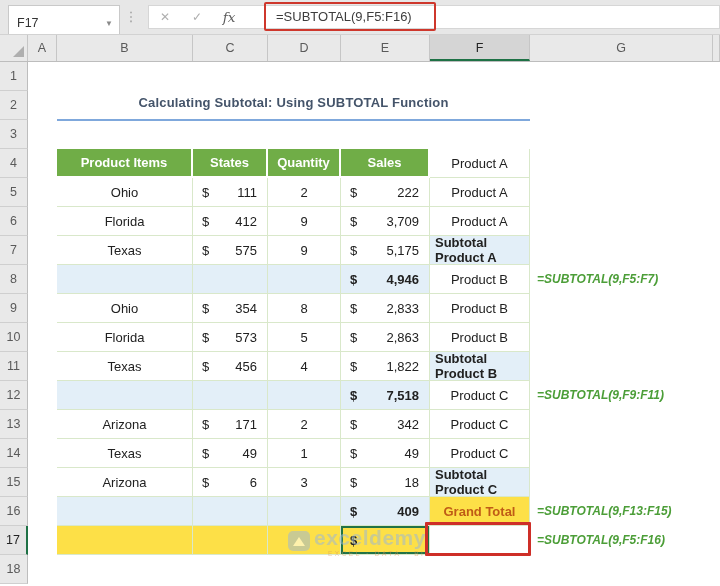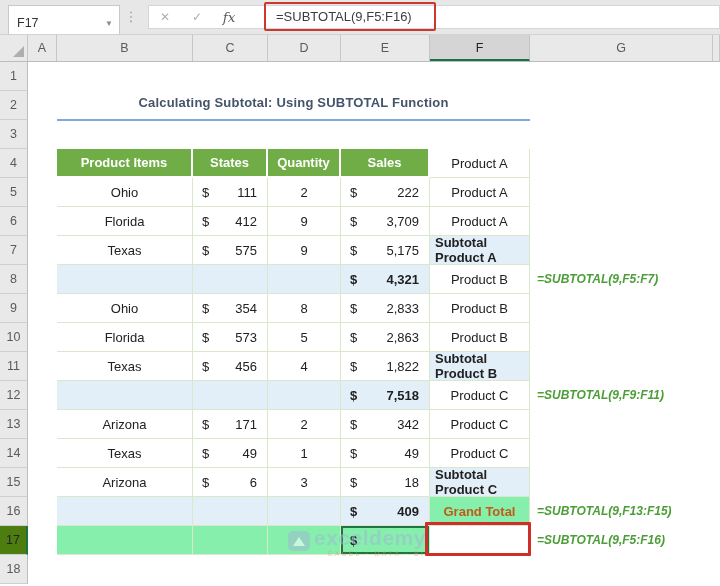--- a/index.html
+++ b/index.html
@@ -29,38 +29,38 @@
            border-right:1px solid #C6C6C6; }
   .col-h.selected { background:#D5D5D5; border-bottom:2px solid #1E7145; color:#232323; }
   .corner { position:relative; border-right:1px solid #C6C6C6; height:26px; }
   .corner::after { content:""; position:absolute; right:3px; bottom:4px; width:0; height:0;
                    border-left:11px solid transparent; border-bottom:11px solid #AFAFAF; }
 
   
   .row-headers { position:absolute; left:0; top:62px; width:28px; }
   .row-h { width:28px; height:29px; line-height:29px; text-align:center; font-size:12.5px; color:#5A5A5A;
            background:#E9E9E9; border-right:1px solid #BDBDBD; border-bottom:1px solid #CFCFCF; }
-  .row-h.selected { background:#4d7c0f; border-right:2px solid #1E7145; color:#232323; }
+  .row-h.selected { background:#e5e5e5; border-right:2px solid #1E7145; color:#232323; }
 
   
   .sheet-title { position:absolute; left:57px; top:95px; width:473px; text-align:center;
                  font-size:13px; font-weight:bold; color:#44546A; letter-spacing:.2px; }
   .title-line { position:absolute; left:57px; top:119px; width:473px; height:2px; background:#7FA8DC; }
 
   .xtable { position:absolute; left:57px; top:149px; width:473px; display:grid;
             grid-template-columns:136px 75px 73px 89px 100px; grid-auto-rows:29px; }
   .cell { background:#fff; border-right:1px solid #D9E8CA; border-bottom:1px solid #D9E8CA;
           font-size:13px; color:#212121; display:flex; align-items:center; justify-content:center; overflow:hidden; }
   .cell.th { background:#70AD47; color:#fff; font-weight:bold; border-right:2px solid #fff; border-bottom:2px solid #fff; }
   .cell.th:last-child { border-right:1px solid #D9E8CA; }
   .cell.money { justify-content:space-between; padding:0 10px 0 9px; }
   .cell.left { justify-content:flex-start; padding-left:5px; }
   .cell.bold { font-weight:bold; }
   .cell.sub { background:#E3EFF8; }
-  .cell.grand { background:#86efac; }
+  .cell.grand { background:#fde047; }
   .cell.grand-label { color:#BF5B16; font-weight:bold; }
   .cell.selected-cell { box-shadow:inset 0 0 0 2px #217346; }
 
   .sel-redbox { position:absolute; left:425px; top:522px; width:106px; height:34px;
                 border:3px solid #CE2F28; border-radius:1px; pointer-events:none; z-index:5; }
 
   .annot { position:absolute; left:537px; height:29px; line-height:29px; white-space:nowrap;
            font-size:12px; font-weight:bold; font-style:italic; color:#4C9E38; z-index:4; }
 
   
@@ -164,21 +164,21 @@
     <div class="cell  money">
       <span>$</span>
       <span>5,175</span>
     </div>
     <div class="cell sub left bold">Subtotal Product A</div>
     <div class="cell sub"></div>
     <div class="cell sub"></div>
     <div class="cell sub"></div>
     <div class="cell sub money">
       <span style="font-weight: bold;">$</span>
-      <span style="font-weight: bold;">4,321</span>
+      <span style="font-weight: bold;">4,946</span>
     </div>
     <div class="cell ">Product B</div>
     <div class="cell ">Ohio</div>
     <div class="cell  money">
       <span>$</span>
       <span>354</span>
     </div>
     <div class="cell ">8</div>
     <div class="cell  money">
       <span>$</span>

